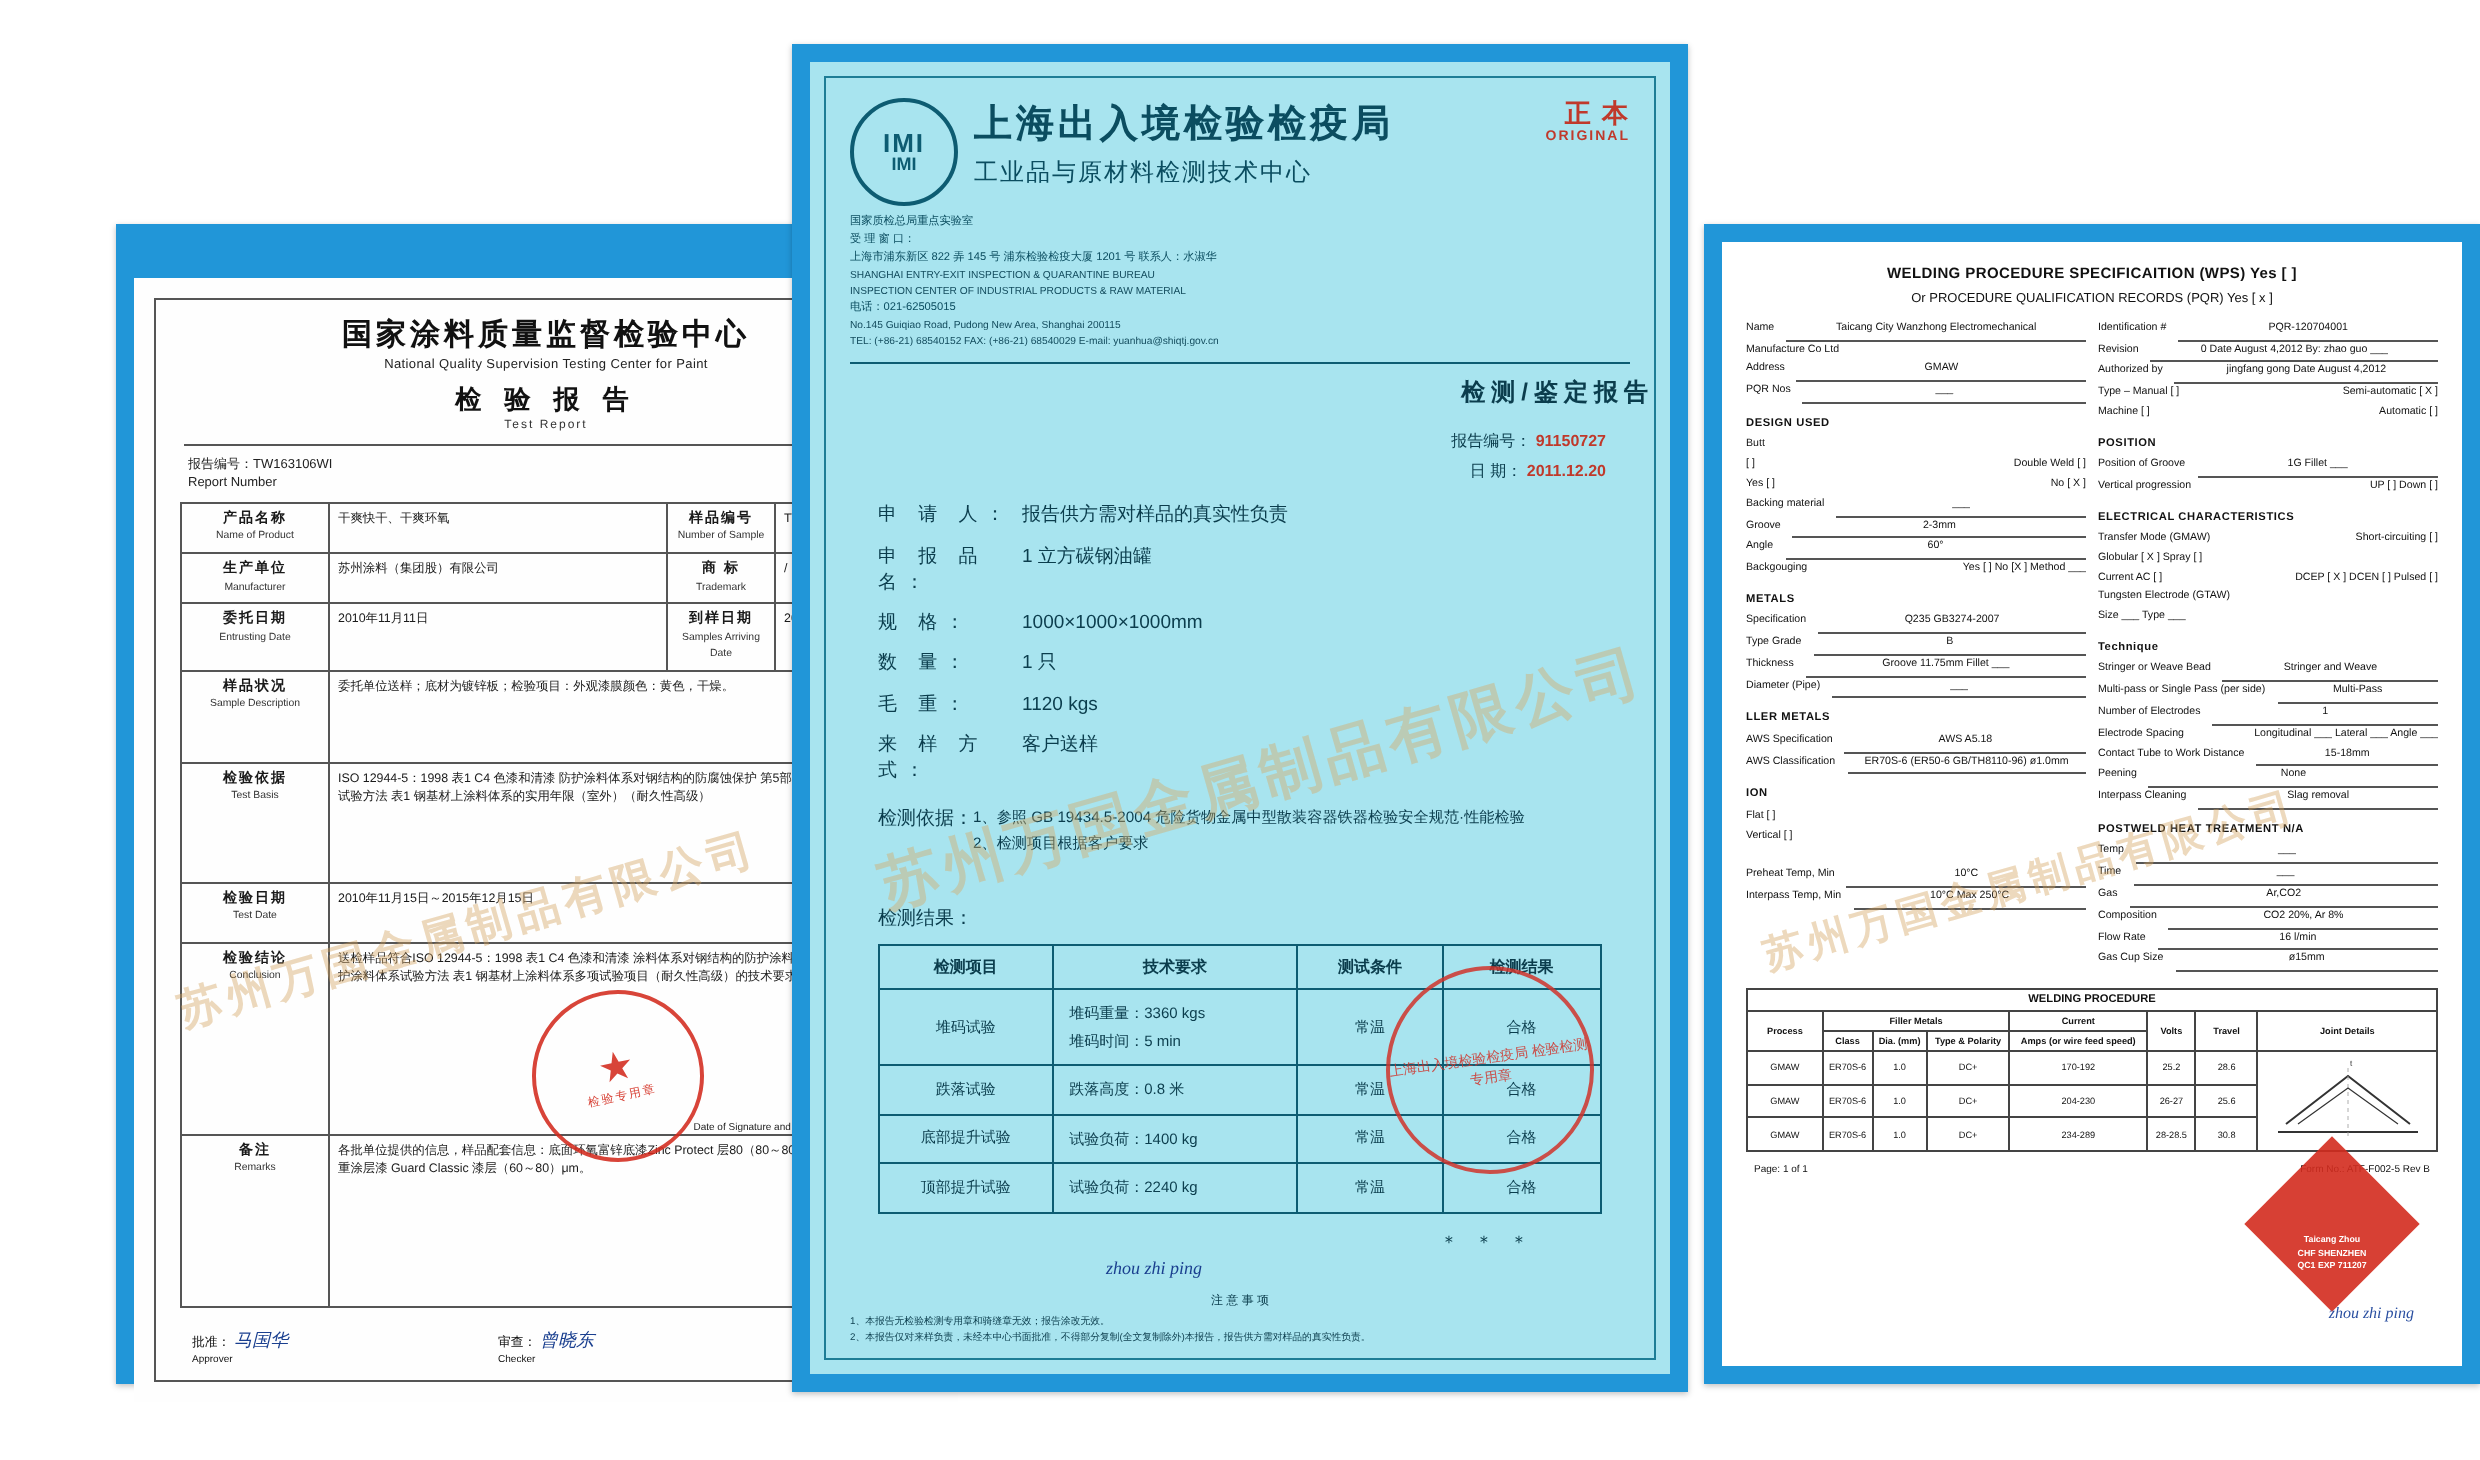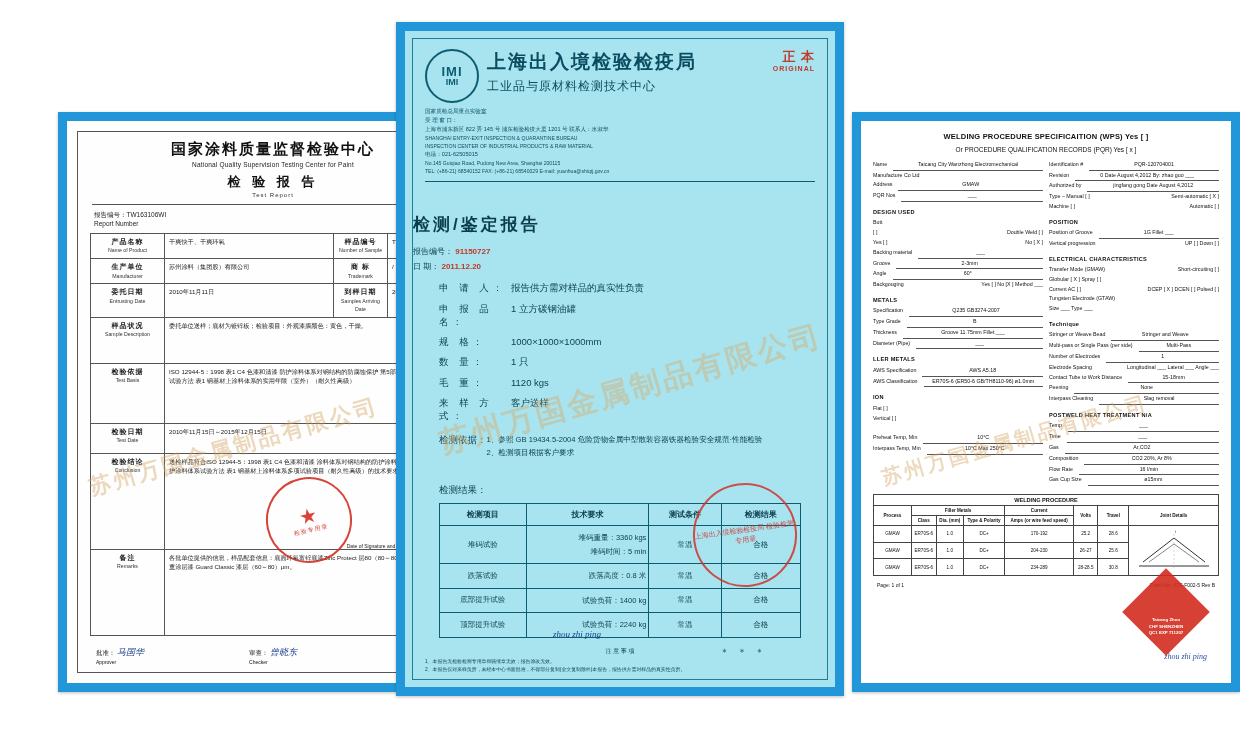--- a/index.html
+++ b/index.html
@@ -21,21 +21,21 @@
   }
   .cert .sheet {
     width: 100%; height: 100%;
     background: #ffffff;
     position: relative;
     overflow: hidden;
   }
 
   
   #cert-left { left: 58px; top: 112px; width: 430px; height: 580px; }
-  #cert-left .sheet { background:#fefefe; }
+  #cert-left .sheet { background:#fefefe;margin-top:18px; }
   .l-inner { position:absolute; inset:10px; border:1px solid #555; }
   .l-head { text-align:center; padding-top:8px; }
   .l-title-cn { font-size:15px; letter-spacing:2px; color:#111; font-weight:bold;}
   .l-title-en { font-size:6.5px; color:#222; margin-top:2px; letter-spacing:.2px;}
   .l-sub-cn { font-size:13px; letter-spacing:4px; margin-top:5px; color:#111; font-weight:bold;}
   .l-sub-en { font-size:6px; color:#333; margin-top:1px; letter-spacing:1px;}
   .l-rule { height:1px; background:#555; margin:6px 14px 0 14px; }
   .l-meta { display:flex; justify-content:space-between; font-size:6.5px; color:#222; padding:5px 16px 4px 16px; }
   .l-meta div { line-height:1.45; }
   table.l-table { width: calc(100% - 24px); margin:0 12px; border-collapse:collapse; table-layout:fixed; }
@@ -73,34 +73,34 @@
     background:#a8e4ef; flex:none;
   }
   .m-headtxt { flex:1; padding-left:8px; }
   .m-cn1 { font-size:19px; font-weight:bold; color:#0b4d60; letter-spacing:2px; }
   .m-cn2 { font-size:12px; color:#0b4d60; letter-spacing:1px; margin-top:3px;}
   .m-orig { color:#c0392b; font-size:12px; font-weight:bold; text-align:right; line-height:1.2;}
   .m-orig span { display:block; font-size:7px; letter-spacing:1px;}
   .m-addr { font-size:5.6px; color:#0b4d60; padding:0 12px; line-height:1.6; }
   .m-addr .en { font-size:5.1px; color:#134c5e; }
   .m-rule { height:1px; background:#0d5c72; margin:6px 12px; }
-  .m-title { text-align:left; font-size:17px; font-weight:bold; color:#0b3d4d; letter-spacing:3px; margin:31px 0 10px; }
-  .m-nos { display:flex; flex-direction:column; padding-right:24px; font-size:8px; color:#0b3d4d; gap:4px;}
+  .m-title { text-align:right; font-size:12px; font-weight:bold; color:#0b3d4d; letter-spacing:3px; margin:6px 0 10px; }
+  .m-nos { display:flex; flex-direction:column; align-items:flex-end; padding-right:24px; font-size:8px; color:#0b3d4d; gap:4px;}
   .m-nos b { color:#c0392b; font-weight:bold; }
   .m-fields { padding:10px 26px 0 26px; font-size:9.5px; color:#0b3d4d; }
   .m-fields .row { display:flex; margin-bottom:7px; align-items:baseline;}
   .m-fields .k { width:72px; letter-spacing:4px; flex:none;}
   .m-fields .v { flex:1; border-bottom:1px solid transparent; }
   .m-res { padding:4px 26px 0 26px; font-size:9.5px; color:#0b3d4d; }
   table.m-table { width:calc(100% - 52px); margin:6px 26px 0 26px; border-collapse:collapse; }
   table.m-table th, table.m-table td {
     border:1px solid #0d5c72; font-size:7.5px; color:#0b3d4d; text-align:center; padding:5px 2px;
   }
   table.m-table th { font-weight:bold; font-size:8px; }
-  table.m-table td.spec { text-align:right; padding-left:8px; line-height:1.8; }
+  table.m-table td.spec { text-align:left; padding-left:8px; line-height:1.8; }
   .m-foot { position:absolute; bottom:6px; left:12px; right:12px; font-size:4.9px; color:#0b3d4d; line-height:1.5;}
   .m-foot .ttl { text-align:center; font-size:6px; margin-bottom:2px;}
   .m-dots { text-align:right; padding-right:60px; font-size:9px; color:#0b3d4d; letter-spacing:3px;}
   .m-stamp {
     position:absolute; right:30px; bottom:92px; width:104px; height:104px;
     border:2px solid #d0342c; border-radius:50%; color:#d0342c;
     display:flex; align-items:center; justify-content:center; transform:rotate(-8deg);
     font-size:7px; text-align:center; line-height:1.4; opacity:.85;
   }
 

